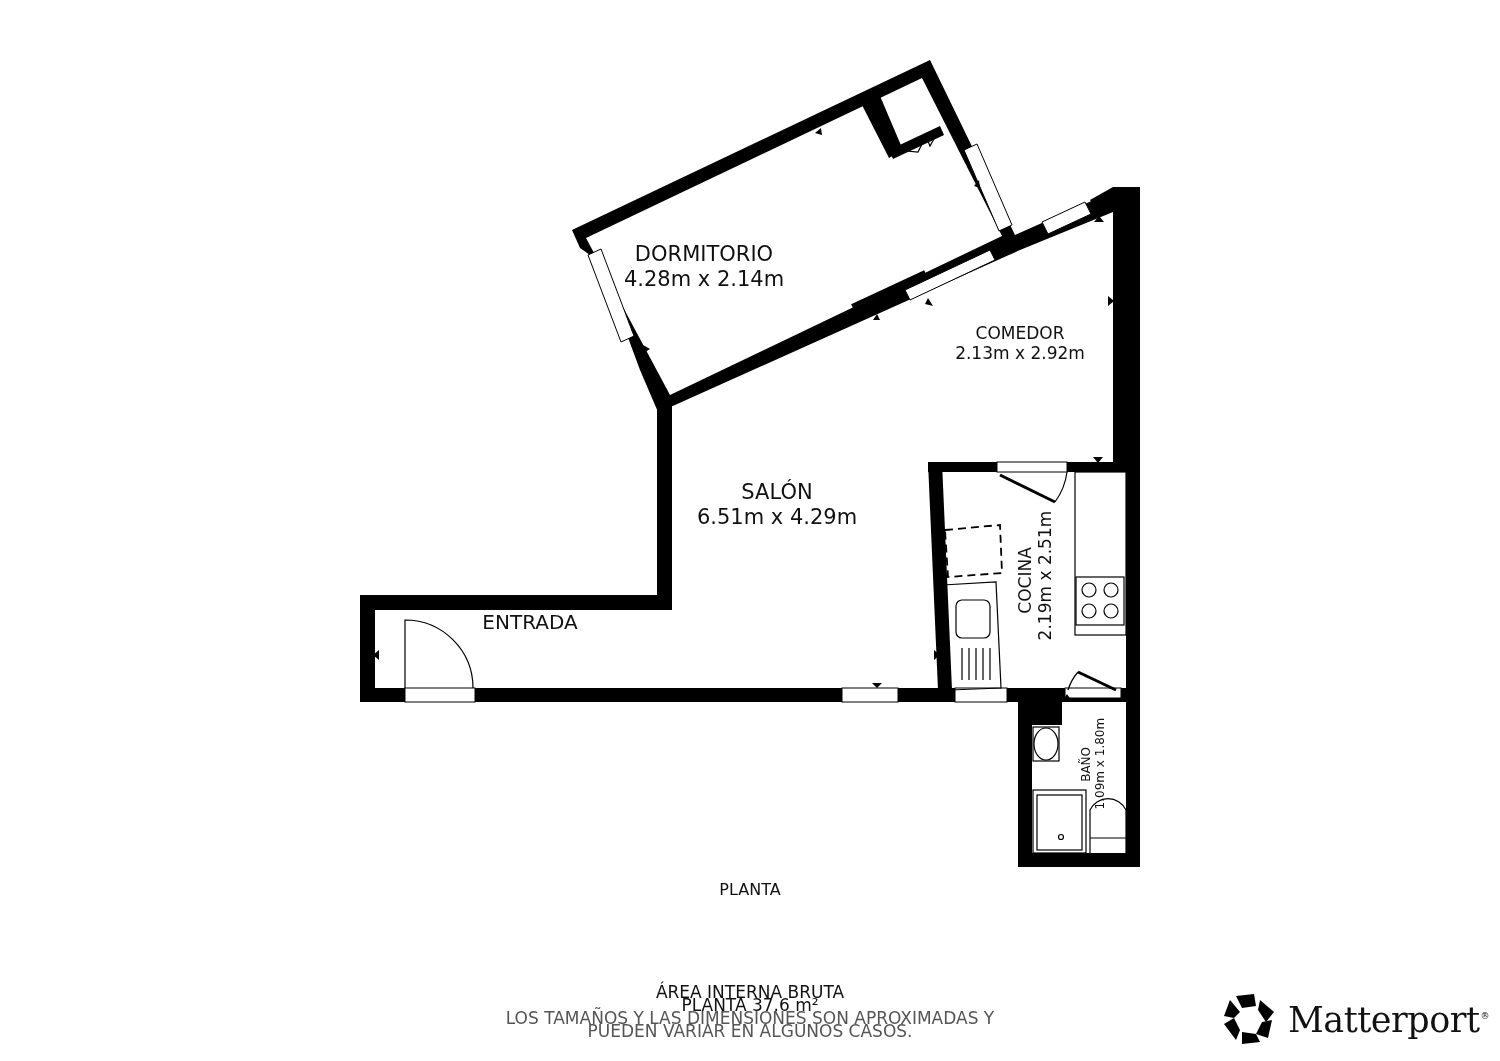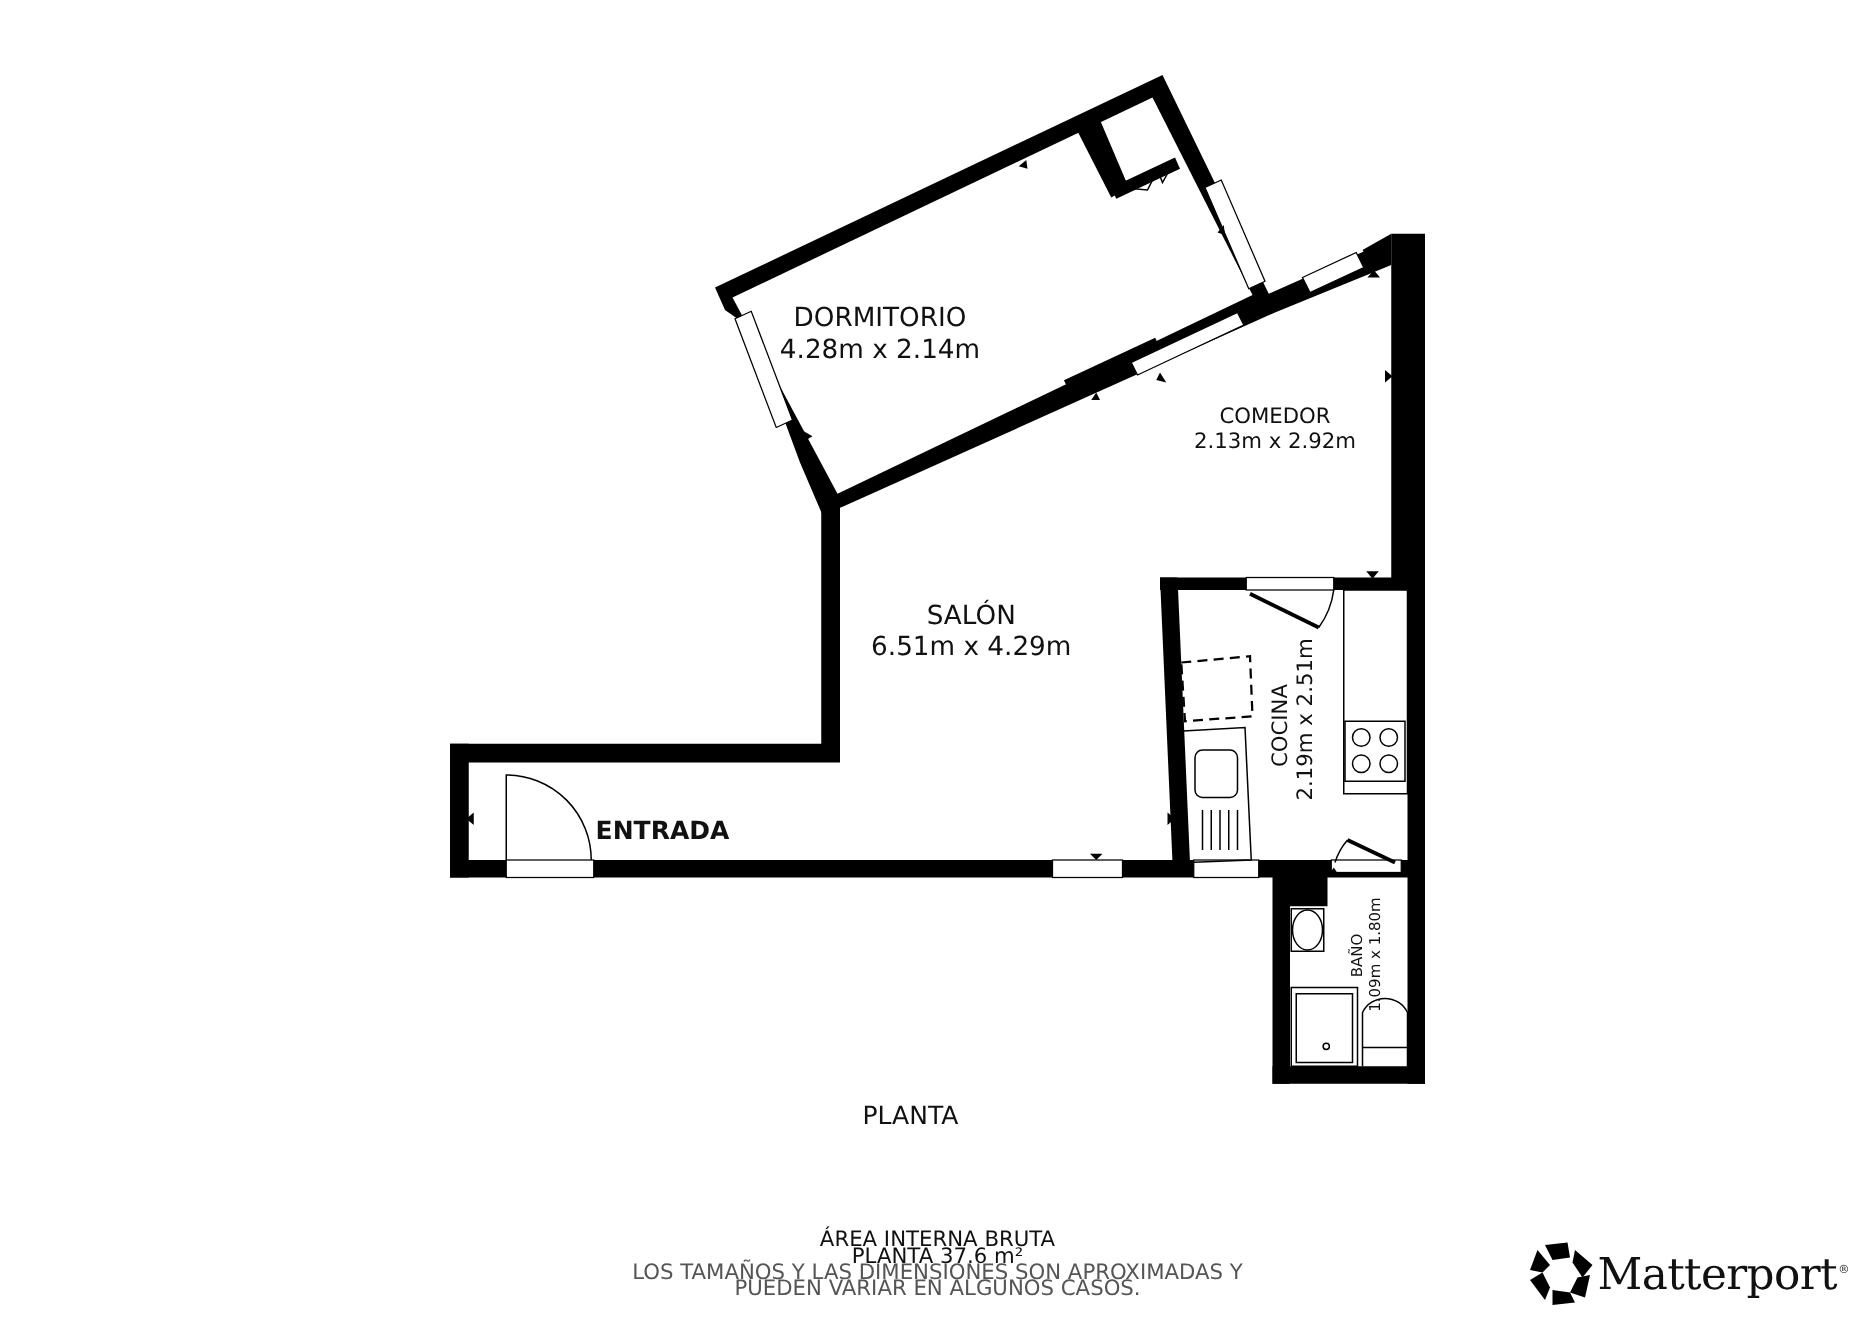--- a/index.html
+++ b/index.html
@@ -5,25 +5,25 @@
     html, body { margin: 0; padding: 0; background: #ffffff; }
     body { width: 1500px; height: 1061px; position: relative; overflow: hidden;
            font-family: "DejaVu Sans", sans-serif; color: #111; }
     #plan { position: absolute; left: 0; top: 0; width: 1500px; height: 1061px; }
     .room-label { position: absolute; text-align: center; line-height: 1.2; color: #111; white-space: nowrap; }
     .room-name, .room-dim { display: block; }
     .lg { font-size: 21px; }
     .md { font-size: 17px; }
     .sm { font-size: 12px; }
     .rot { transform-origin: center center; transform: rotate(-90deg); }
-    #floor-title { position: absolute; left: 690px; top: 880px; width: 120px; text-align: left; font-size: 20px; }
+    #floor-title { position: absolute; left: 690px; top: 880px; width: 120px; text-align: center; font-size: 16px; }
     #area-block { position: absolute; left: 470px; top: 986px; width: 560px; text-align: center; font-size: 17px; line-height: 13px; color: #111; }
     #area-block .disclaimer { color: #555; }
     #brand { position: absolute; left: 1222px; top: 990px; width: 270px; height: 60px; display: flex; align-items: center; }
-    #brand .wordmark { font-family: "DejaVu Serif", serif; font-size: 35px; color: #111; letter-spacing: -0.5px; }
+    #brand .wordmark { font-family: "DejaVu Serif", serif; font-size: 35px; margin-left: 10px; color: #111; letter-spacing: -0.5px; }
     #brand .reg { font-size: 9px; vertical-align: super; margin-left: 1px; }
   </style>
 </head>
 <body>
 
 <svg id="plan" viewBox="0 0 1500 1061" xmlns="http://www.w3.org/2000/svg">
   <g fill="#000">
 
     <polygon points="572,230 930,60 1015,235 1105,195 1113,212 1020,250 675,405 658,412 640,370 600,262 580,248"></polygon>
   </g>
@@ -141,21 +141,21 @@
   <span class="room-dim lg">4.28m x 2.14m</span>
 </div>
 <div class="room-label" style="left:940px; top:323px; width:160px;text-align:center;">
   <span class="room-name md">COMEDOR</span>
   <span class="room-dim md">2.13m x 2.92m</span>
 </div>
 <div class="room-label" style="left:677px; top:480px; width:200px;">
   <span class="room-name lg">SALÓN</span>
   <span class="room-dim lg">6.51m x 4.29m</span>
 </div>
-<div class="room-label" style="left:470px; top:652px; width:120px;font-weight:bold;">
+<div class="room-label" style="left:470px; top:610px; width:120px;">
   <span class="room-name md" style="font-size:20px;">ENTRADA</span>
 </div>
 <div class="room-label rot" style="left:975px; top:560px; width:120px;">
   <span class="room-name md">COCINA</span>
   <span class="room-dim md">2.19m x 2.51m</span>
 </div>
 <div class="room-label rot" style="left:1048px; top:750px; width:90px;">
   <span class="room-name sm">BAÑO</span>
   <span class="room-dim sm">1.09m x 1.80m</span>
 </div>

